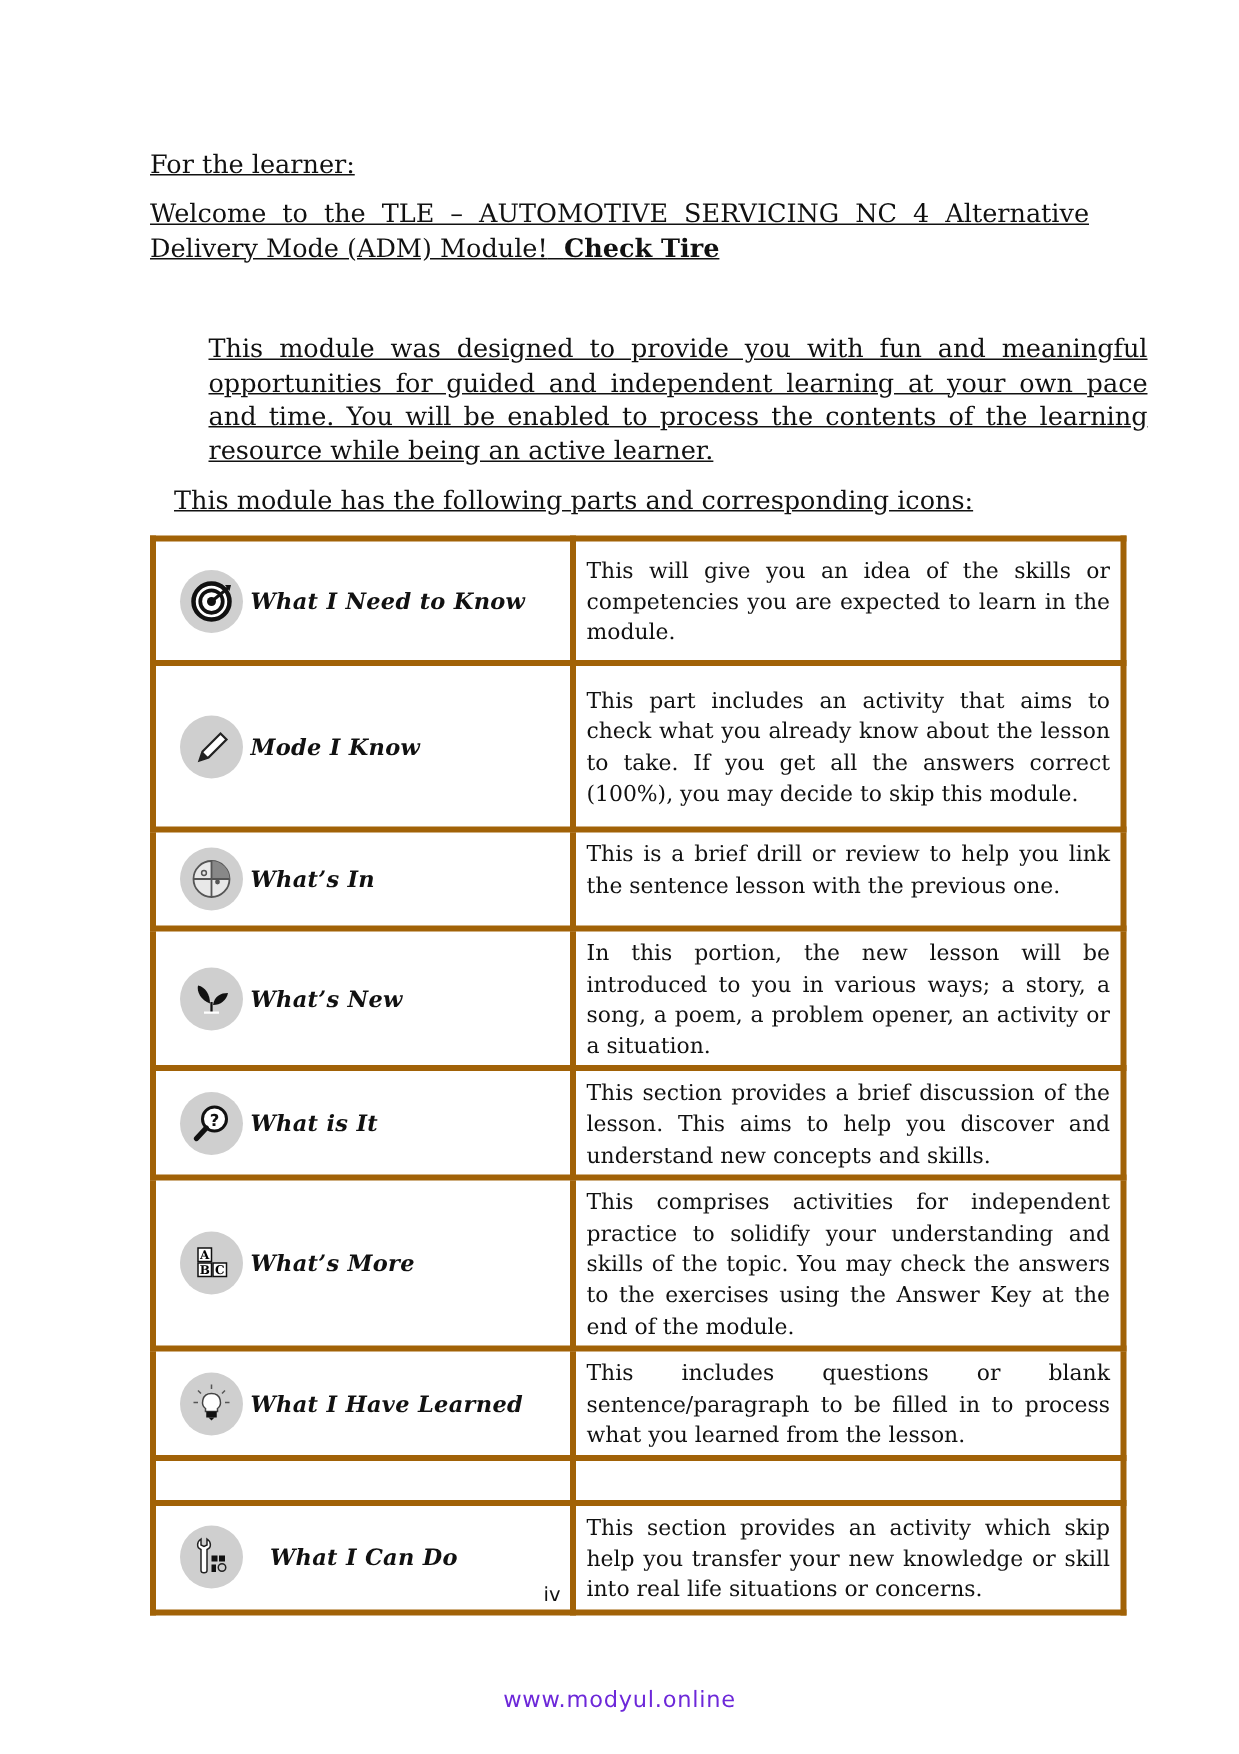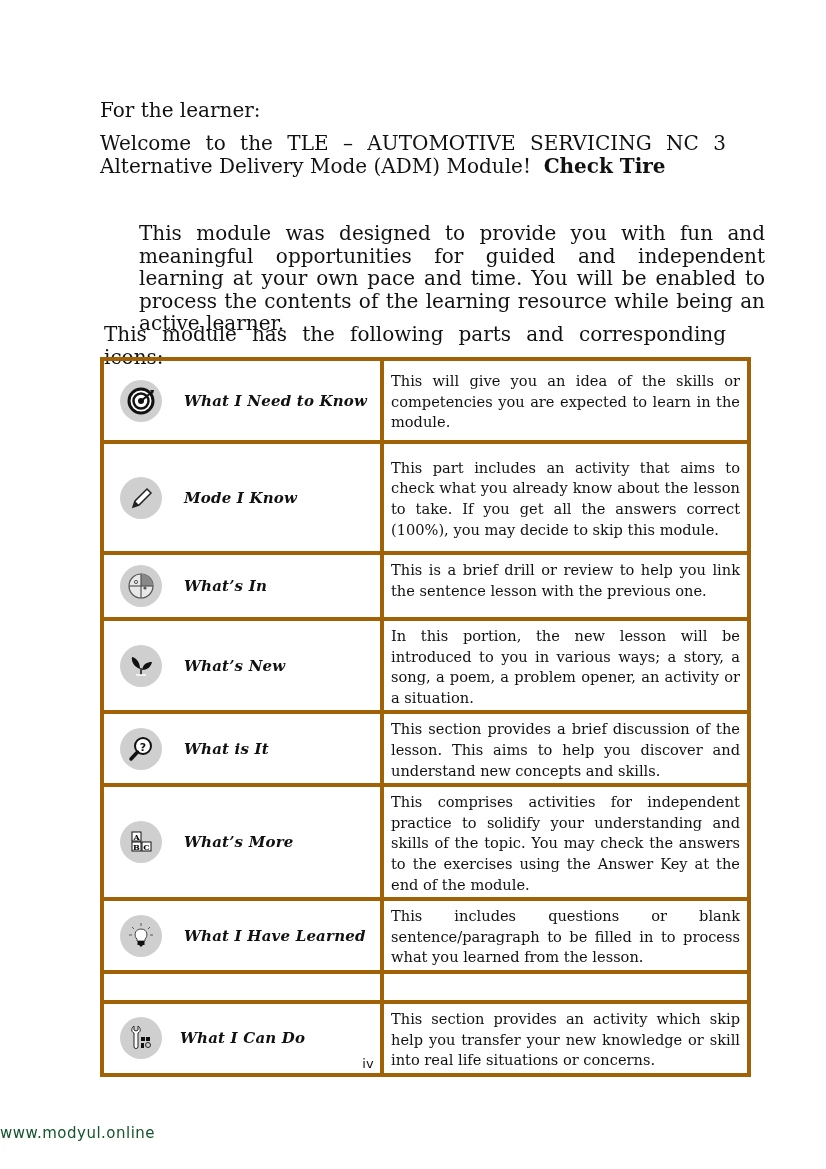--- a/index.html
+++ b/index.html
@@ -1,52 +1,52 @@
 <!DOCTYPE html>
 <html><head>
 <meta charset="utf-8">
 <style>
   html, body { margin: 0; padding: 0; background: #ffffff; }
   body { width: 826px; height: 1169px; position: relative; overflow: hidden;
          font-family: "DejaVu Serif", "Liberation Serif", serif; color: #111; }
   .page { position: absolute; left: 100px; top: 0; width: 626px; }
-  .p { font-size: 20px; line-height: 22.5px; margin: 0; text-align: justify; }
+  .p { font-size: 17px; line-height: 22.5px; margin: 0; text-align: justify; text-decoration: underline; }
   .p-learner { position: absolute; top: 99px; left: 0; }
   .p-welcome { position: absolute; top: 132px; left: 0; width: 626px; }
   .p-welcome b { font-weight: bold; }
   .p-module { position: absolute; top: 222px; left: 0; width: 626px; margin-left: 39px; }
-  .p-parts { position: absolute; top: 323px; left: 4px; }
+  .p-parts { position: absolute; top: 323px; left: 16px; }
 
   table.parts { position: absolute; top: 357px; left: 0; width: 627px;
                 border-collapse: collapse; table-layout: fixed; }
   table.parts td { border: 4px solid #a16207; vertical-align: middle; padding: 0; }
   td.left { width: 276px; }
   td.right { width: 349px; padding: 5px 7px 2px 7px !important;
              font-size: 14.6px; line-height: 20.6px; text-align: justify; }
   .left-inner { display: flex; align-items: center; height: 100%; }
   .icon { width: 42px; height: 42px; border-radius: 50%; background: #cfcfcf;
           margin-left: 16px; flex: 0 0 42px; display: flex; align-items: center; justify-content: center; }
   .icon svg { width: 30px; height: 30px; }
-  .label { margin-left: 22px; font-weight: bold; font-style: italic; font-size: 15px;
+  .label { margin-left: 5px; font-weight: bold; font-style: italic; font-size: 15px;
            font-family: "DejaVu Serif", serif; letter-spacing: 0.2px; }
   .label.cando { margin-left: 18px; text-align: center; }
 
   .pagenum { position: absolute; top: 1056px; left: 0; width: 736px; text-align: center;
              font-family: "DejaVu Sans", "Liberation Sans", sans-serif; font-size: 13px; color: #111; }
-  .watermark { position: absolute; top: 1124px; left: 0; width: 826px; 
-               font-family: "DejaVu Sans", "Liberation Sans", sans-serif; font-size: 15px; color: #14532d; letter-spacing: 0.5px; }
+  .watermark { position: absolute; top: 1124px; left: 0; width: 826px; text-align: center;
+               font-family: "DejaVu Sans", "Liberation Sans", sans-serif; font-size: 15px; color: #6d28d9; letter-spacing: 0.5px; }
 </style>
 </head>
 <body>
 
 <div class="page">
   <p class="p p-learner">For the learner:</p>
 
   <p class="p p-welcome">
-    <span>Welcome to the TLE – AUTOMOTIVE SERVICING NC 3 Alternative Delivery Mode (ADM) Module!</span>&nbsp;
+    <span>Welcome to the TLE – AUTOMOTIVE SERVICING NC 4 Alternative Delivery Mode (ADM) Module!</span>&nbsp;
     <b>Check Tire</b>
   </p>
 
   <p class="p p-module">This module was designed to provide you with fun and meaningful opportunities for guided and independent learning at your own pace and time. You will be enabled to process the contents of the learning resource while being an active learner.</p>
 
   <p class="p p-parts">This module has the following parts and corresponding icons:</p>
 
   <table class="parts">
     <tbody>
       <tr style="height:83px">

